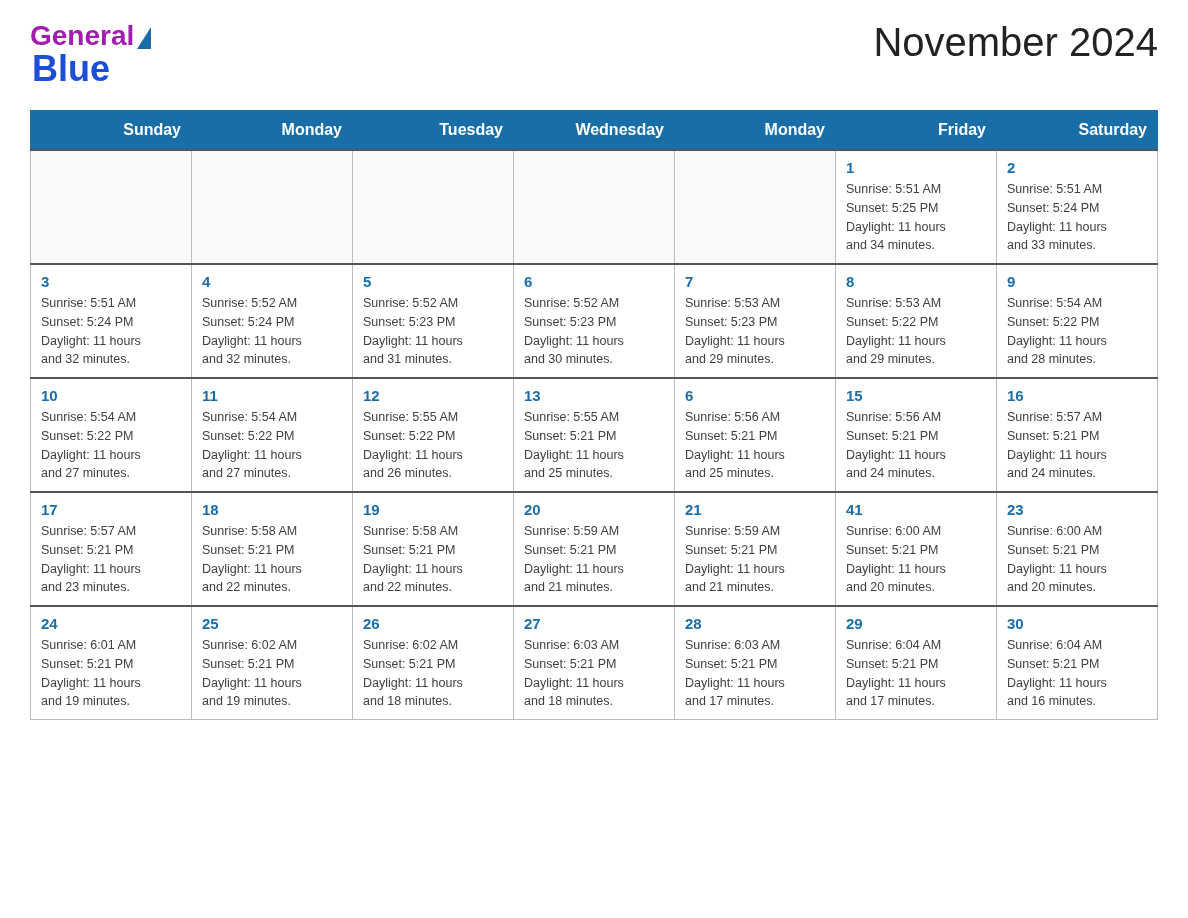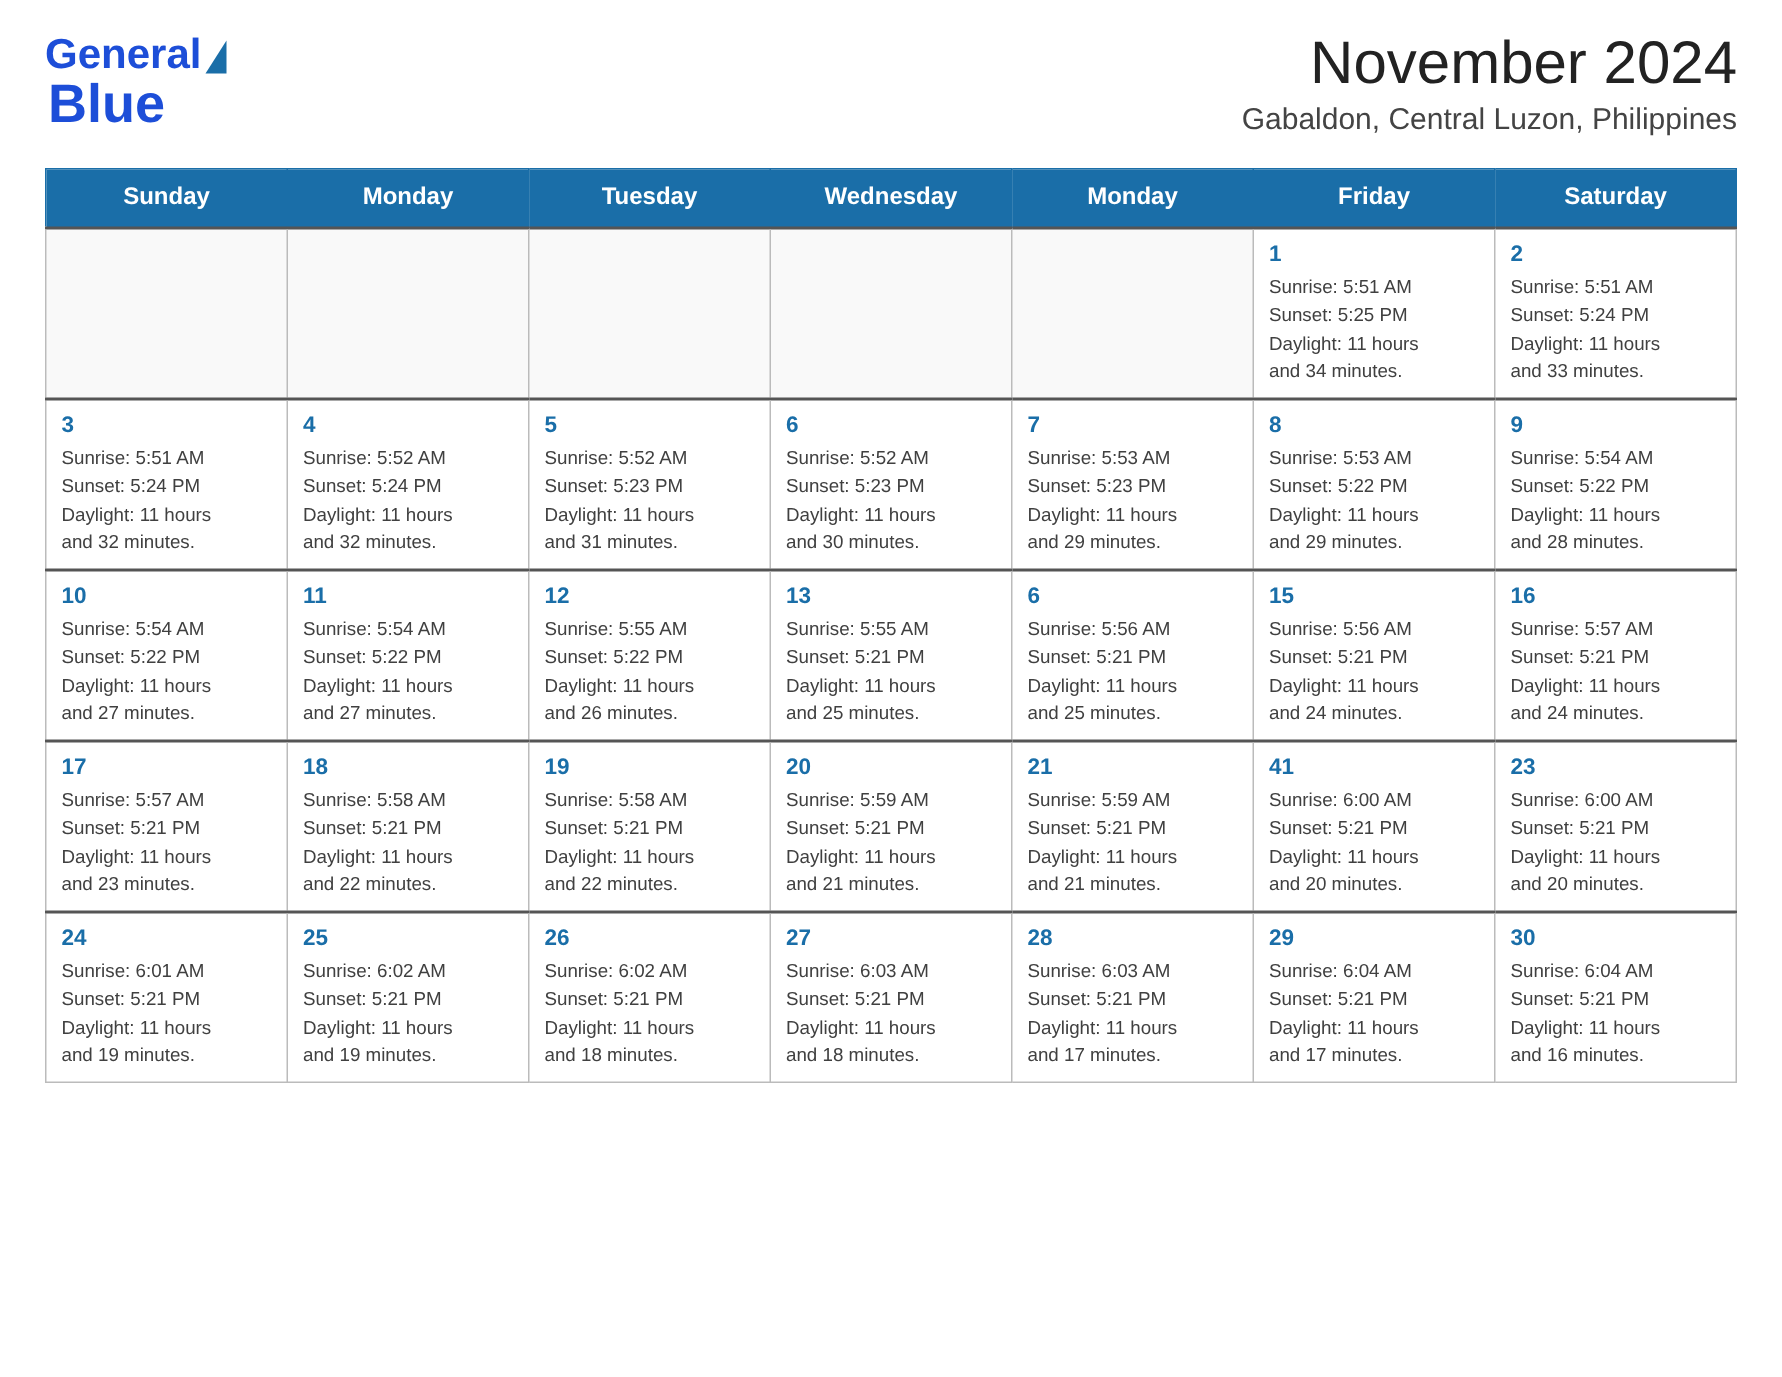--- a/index.html
+++ b/index.html
@@ -21,21 +21,21 @@
       flex-direction: column;
       align-items: flex-start;
     }
     .logo-top {
       display: flex;
       align-items: center;
     }
     .logo-general {
       font-size: 28px;
       font-weight: bold;
-      color: #1d4ed8;
+      color: #a21caf;
       font-family: Arial, sans-serif;
     }
     .logo-triangle {
       width: 0;
       height: 0;
       border-left: 14px solid transparent;
       border-bottom: 22px solid #1a6ea8;
       margin-left: 3px;
       margin-top: 4px;
     }
@@ -65,21 +65,21 @@
       width: 100%;
       border-collapse: collapse;
       border: 1.5px solid #888;
     }
     .calendar th {
       background-color: #1a6ea8;
       color: #fff;
       font-size: 16px;
       font-weight: bold;
       padding: 10px 10px;
-      text-align: center;
+      text-align: right;
       border: 1px solid #1a6ea8;
     }
     .calendar td {
       vertical-align: top;
       padding: 8px 10px;
       font-size: 13px;
       color: #222;
       border: 1px solid #bbb;
       width: 14.28%;
       min-height: 100px;
@@ -110,21 +110,20 @@
 <div class="header">
   <div class="logo">
     <div class="logo-top">
       <span class="logo-general">General</span>
       <div class="logo-triangle"></div>
     </div>
     <span class="logo-blue">Blue</span>
   </div>
   <div class="title-section">
     <div class="month-title">November 2024</div>
-    <div class="location">Gabaldon, Central Luzon, Philippines</div>
   </div>
 </div>
 
 <table class="calendar">
   <thead>
     <tr>
     <th>Sunday</th>
         <th>Monday</th>
         <th>Tuesday</th>
         <th>Wednesday</th>

